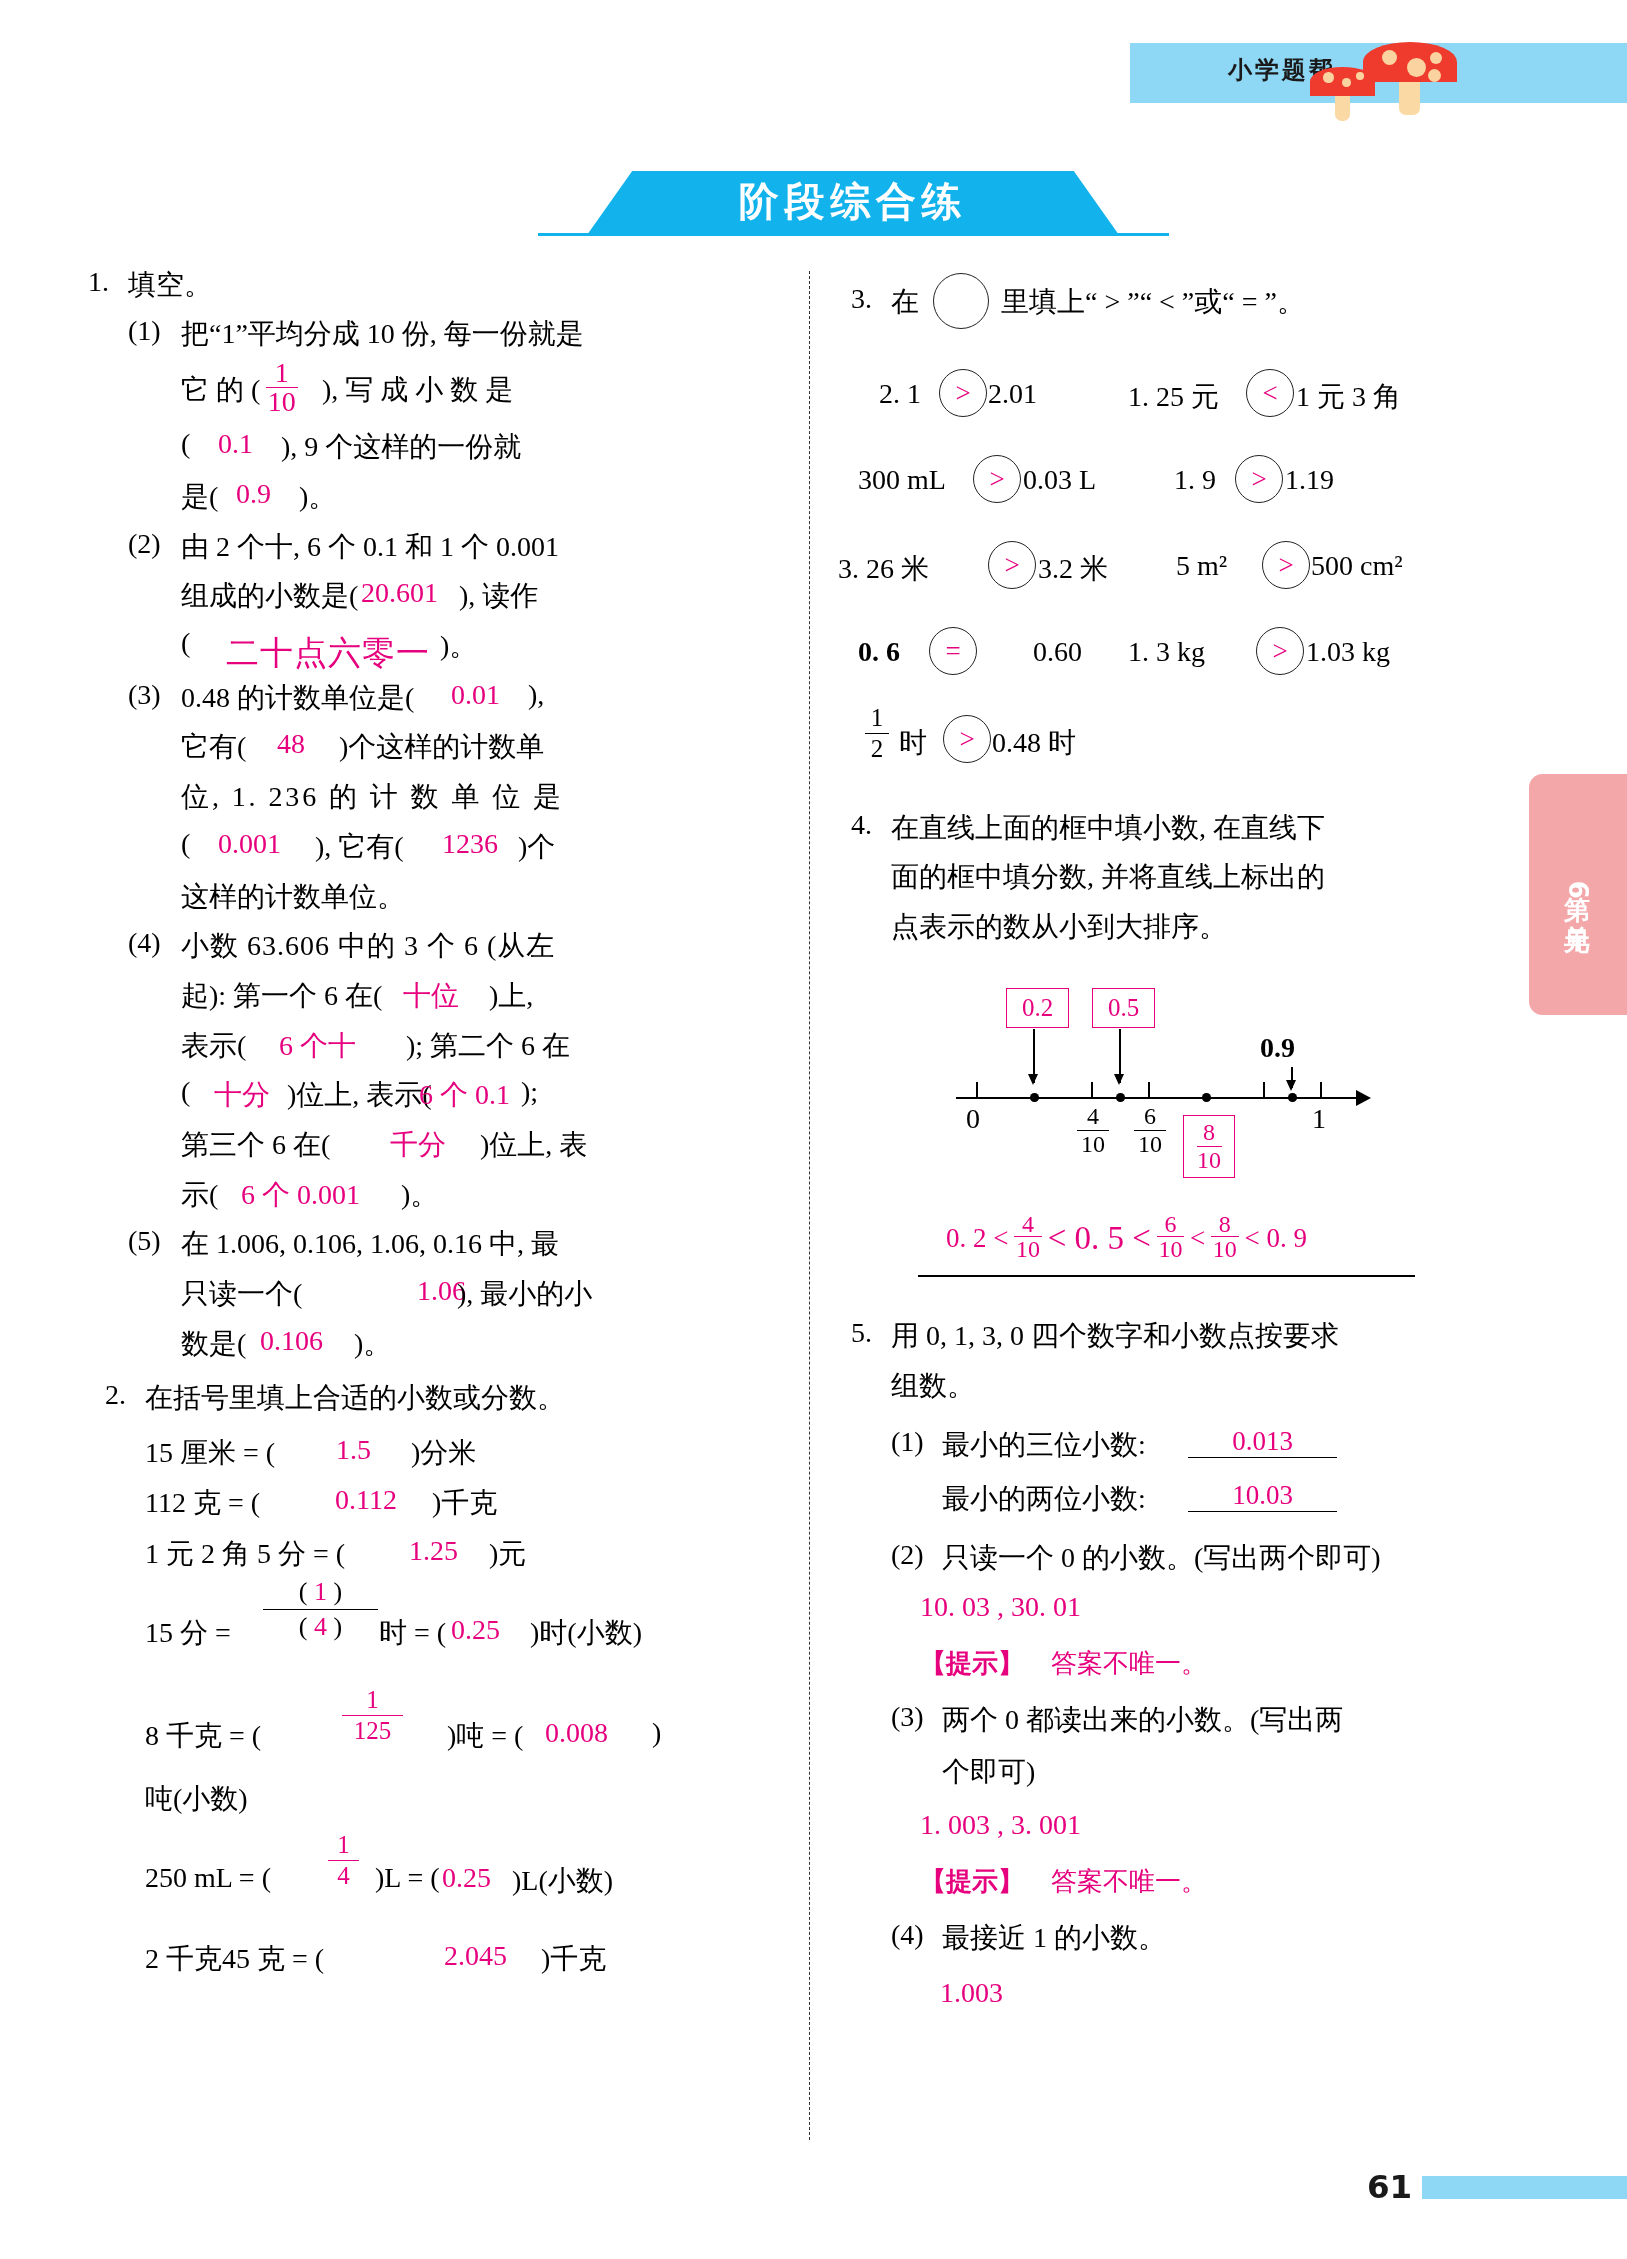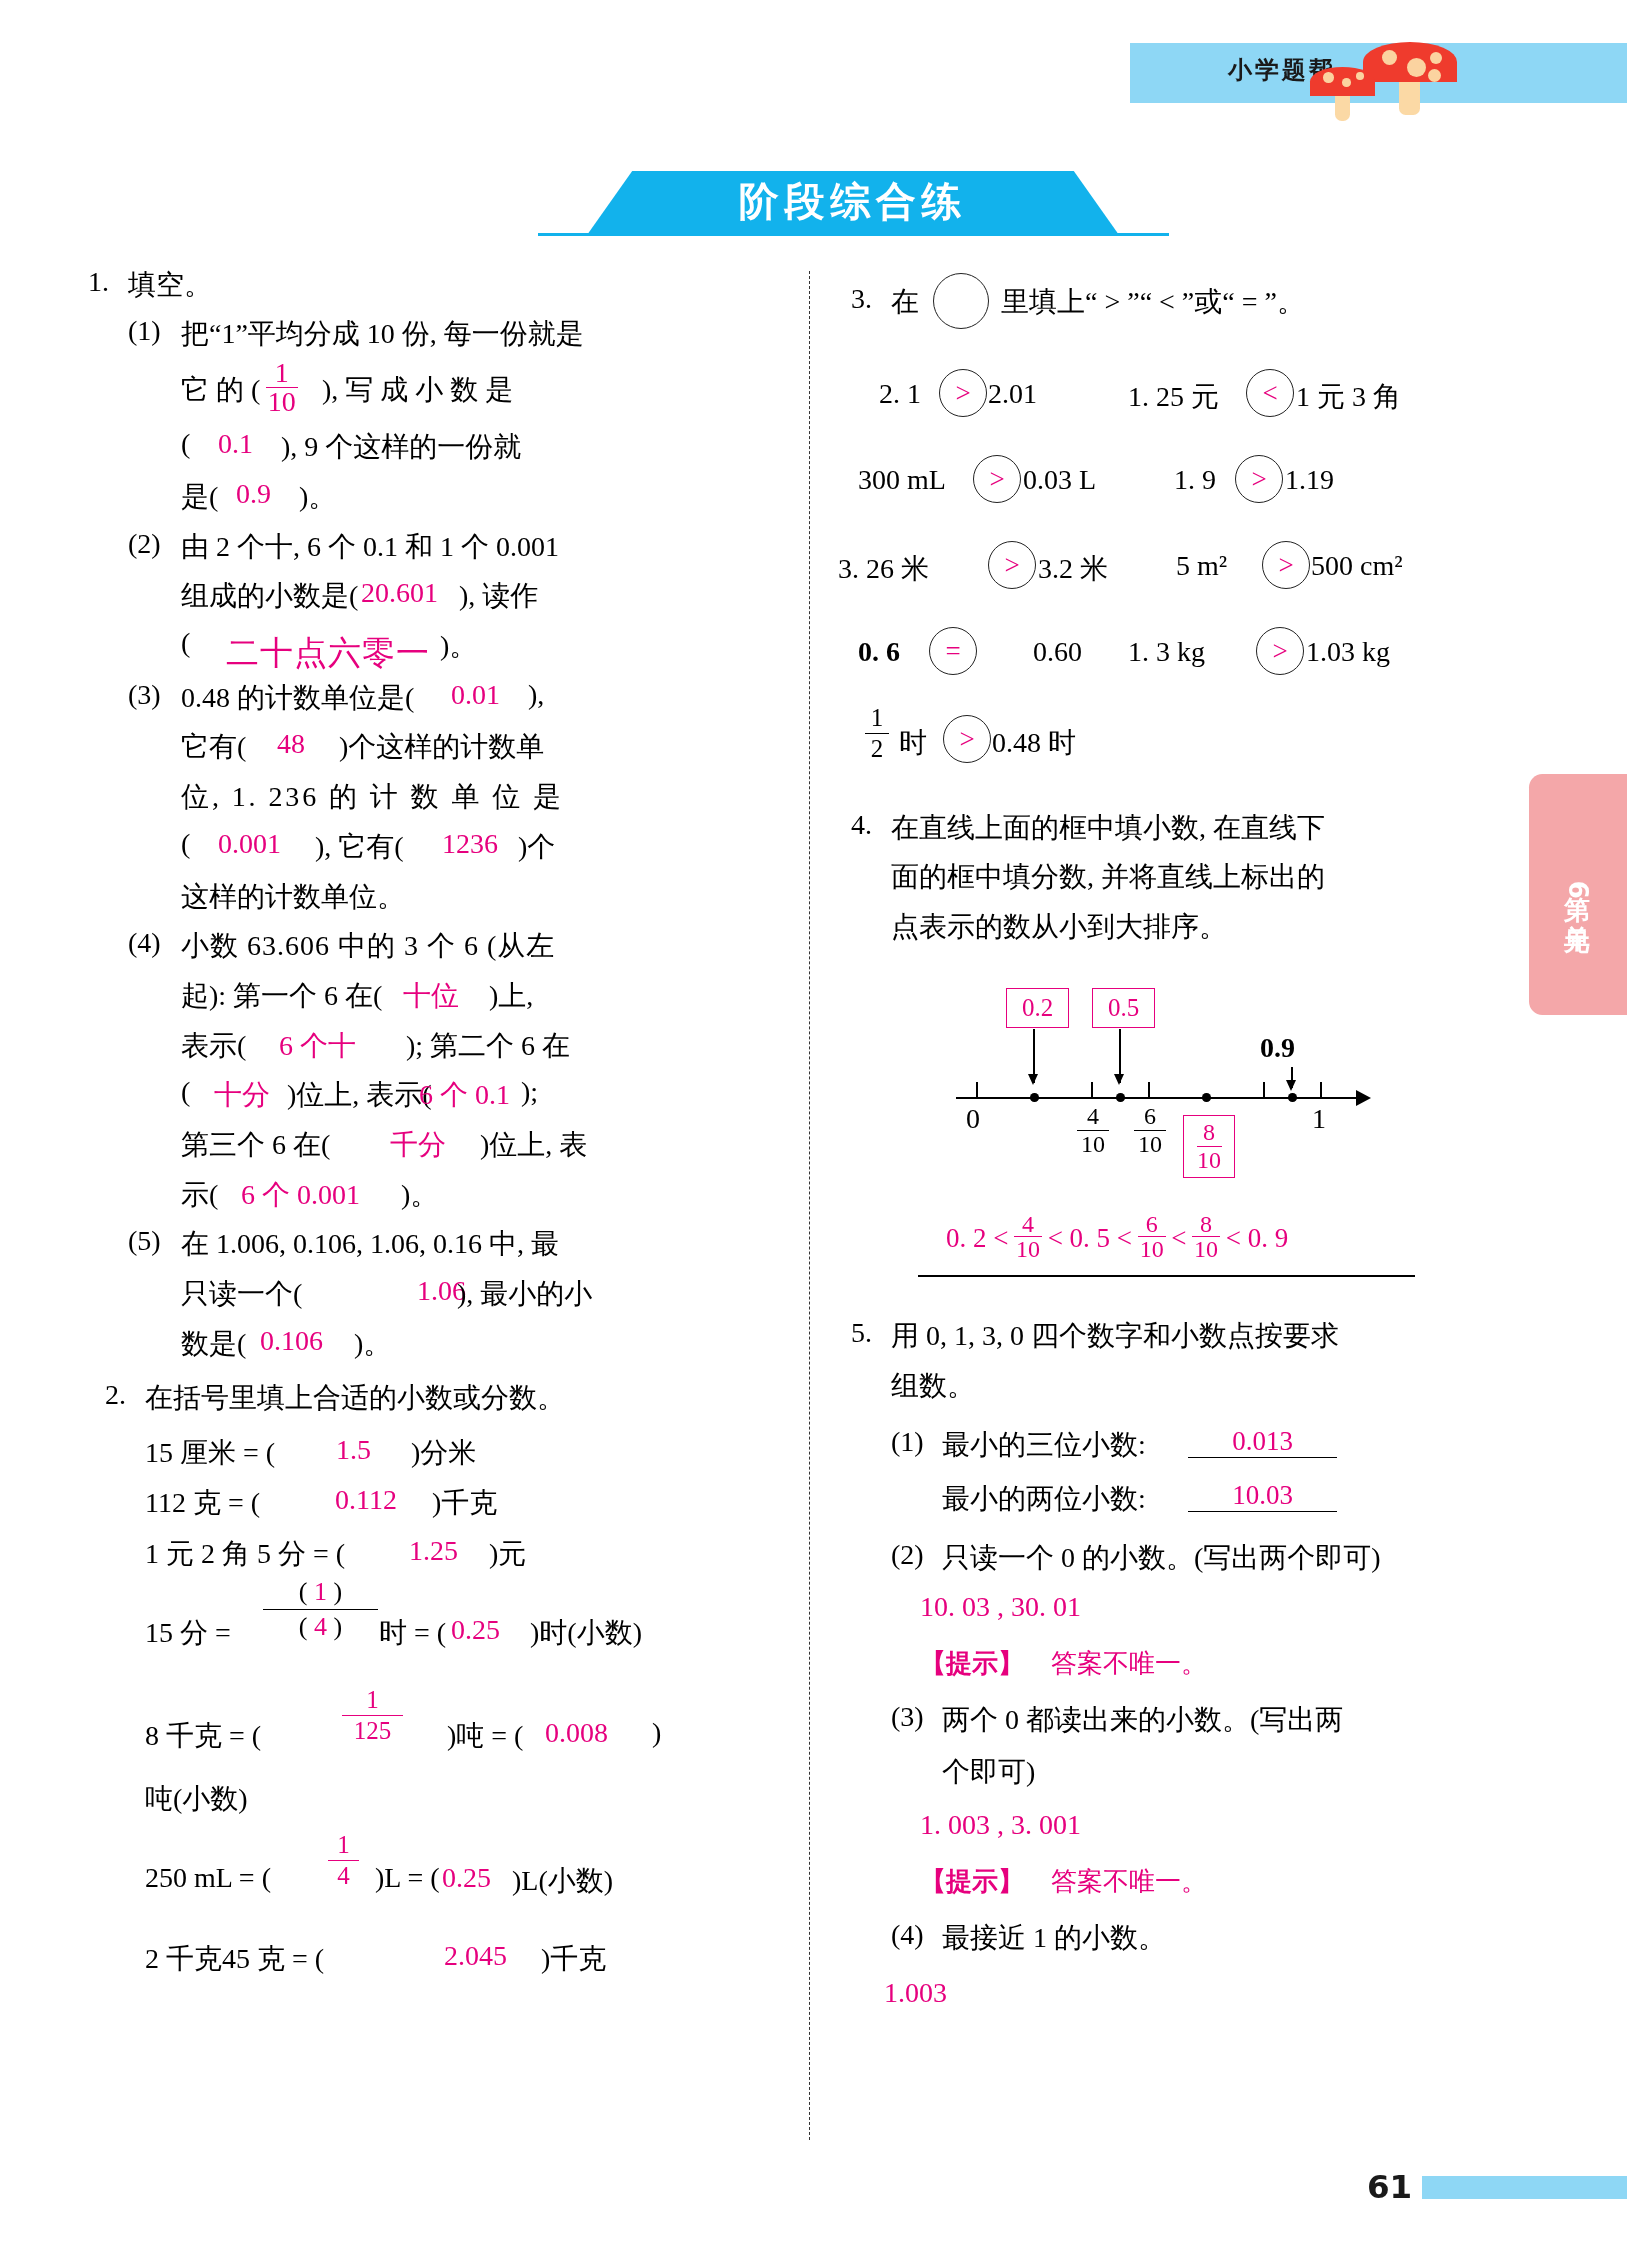--- a/index.html
+++ b/index.html
@@ -386,21 +386,21 @@
     <div style="font-size:24px;">10</div>
   </div>
 </div>
 
 <div style="position:absolute;left:946px;top:1214px;display:flex;align-items:center;" class="pink">
   <span style="font-size:27px;">0. 2 &lt;</span>
   <span class="frac" style="font-size:24px;margin:0 5.7px;">
     <span class="num">4</span>
     <span class="den">10</span>
   </span>
-  <span style="font-size:27px;">&lt; 0. 5 &lt;</span>
+  <span style="font-size:33px;">&lt; 0. 5 &lt;</span>
   <span class="frac" style="font-size:24px;margin:0 5.7px;">
     <span class="num">6</span>
     <span class="den">10</span>
   </span>
   <span style="font-size:27px;">&lt;</span>
   <span class="frac" style="font-size:24px;margin:0 5.7px;">
     <span class="num">8</span>
     <span class="den">10</span>
   </span>
   <span style="font-size:27px;">&lt; 0. 9</span>
@@ -430,14 +430,14 @@
 
 <div class="row" style="left:891px;top:1701px;">(3)</div>
 <div class="row" style="left:942px;top:1701px;text-align:right;">两个 0 都读出来的小数。(写出两</div>
 <div class="row" style="left:942px;top:1753px;">个即可)</div>
 <div class="row pink" style="left:920px;top:1809px;">1. 003 , 3. 001</div>
 <div class="row pink" style="left:920px;top:1864px;font-size:26px;font-weight:700;">【提示】</div>
 <div class="row pink" style="left:1051px;top:1864px;font-size:26px;">答案不唯一。</div>
 
 <div class="row" style="left:891px;top:1919px;">(4)</div>
 <div class="row" style="left:942px;top:1919px;">最接近 1 的小数。</div>
-<div class="row pink" style="left:884px;top:1977px;">1.003</div>
+<div class="row pink" style="left:940px;top:1977px;">1.003</div>
 
 
 </body></html>

